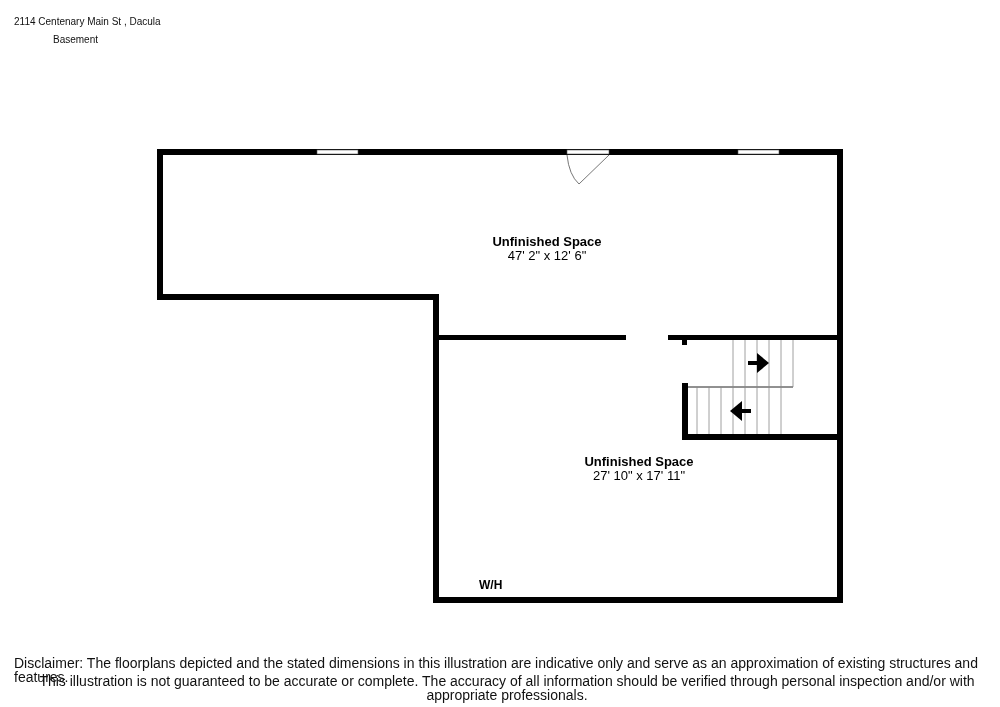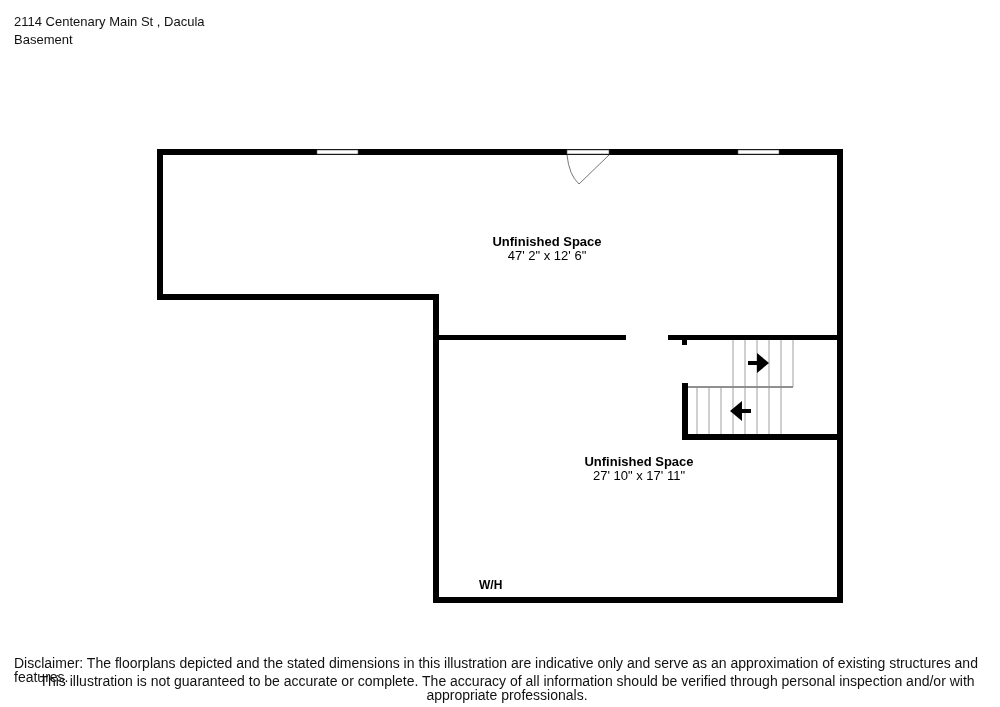--- a/index.html
+++ b/index.html
@@ -1,20 +1,20 @@
 <!DOCTYPE html>
 <html><head>
 <meta charset="utf-8">
 <style>
   html, body { margin: 0; padding: 0; background: #ffffff; }
   body { width: 1000px; height: 707px; position: relative; overflow: hidden;
          font-family: "Liberation Sans", sans-serif; color: #111; }
-  .hdr { position: absolute; left: 14px; font-size: 13px; line-height: 14px; }
+  .hdr { position: absolute; left: 14px; font-size: 10px; line-height: 14px; }
   .hdr1 { top: 15px; }
-  .hdr2 { top: 33px; }
+  .hdr2 { top: 33px; margin-left: 39px; }
   svg.plan { position: absolute; left: 0; top: 0; }
   .room-name { font-weight: bold; font-size: 13px; }
   .room-dim { font-size: 13px; }
   .lbl { font-weight: bold; font-size: 12px; }
   .disc { position: absolute; left: 14px; font-size: 14px; line-height: 14px; }
   .disc1 { top: 656px; }
   .disc2 { top: 674px; text-align: center; }
 </style>
 </head>
 <body>

